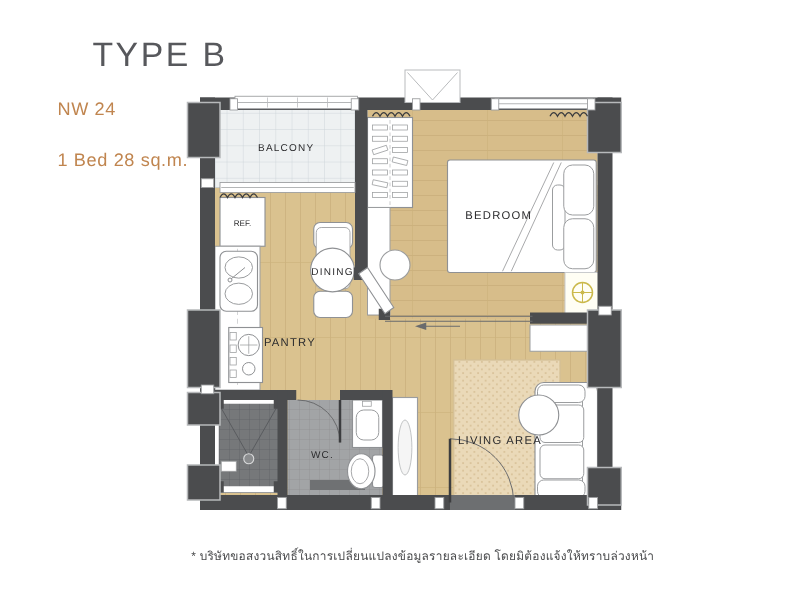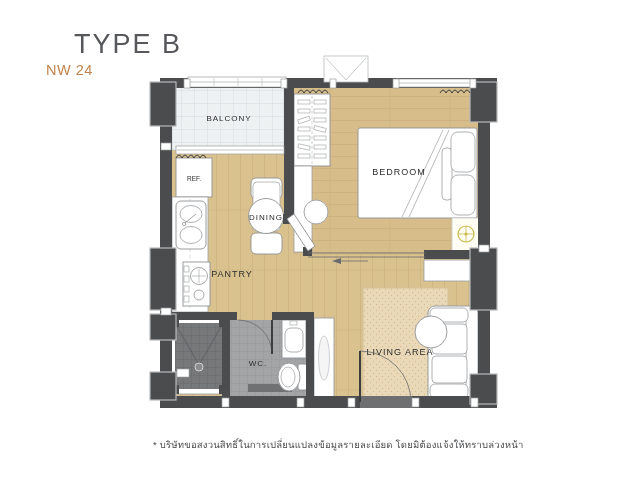--- a/index.html
+++ b/index.html
@@ -1,32 +1,33 @@
 <!DOCTYPE html>
 <html><head>
 <meta charset="utf-8">
 <style>
   html,body{margin:0;padding:0;background:#fff;}
   #stage{position:relative;width:640px;height:480px;background:#ffffff;overflow:hidden;
          font-family:"Liberation Sans",sans-serif;}
   .hdr{position:absolute;left:46px;top:30px;}
   .hdr .title{font-size:27px;color:#57585c;letter-spacing:2px;font-weight:500;line-height:1.05;margin-left:28px;}
-  .hdr .sub{font-size:14.5px;color:#c0854f;letter-spacing:.5px;margin-top:3px;line-height:1.35;}
+  .hdr .sub{font-size:14.5px;color:#c0854f;letter-spacing:.5px;margin-top:21px;line-height:1.35;}
   .footnote{position:absolute;left:153px;top:437px;font-size:9.5px;color:#48494b;letter-spacing:.2px;}
   svg text{font-family:"Liberation Sans",sans-serif;fill:#2c2c2e;}
   .room-lbl{letter-spacing:1px;}
 </style>
 </head>
 <body>
 
 <div id="stage">
 
   <div class="hdr">
     <div class="title">TYPE B</div>
     <div class="sub">NW 24</div>
+    <div class="sub">1 Bed 28 sq.m.</div>
   </div>
 
   <svg width="640" height="480" viewBox="0 0 640 480" style="position:absolute;left:0;top:0;">
     <defs>
       <pattern id="woodV" width="12" height="60" patternUnits="userSpaceOnUse">
         <rect width="12" height="60" fill="#dac28f"></rect>
         <path d="M0,0 V60" stroke="#c2a673" stroke-width="0.8"></path>
         <path d="M0,30 H12" stroke="#ccb27b" stroke-width="0.5"></path>
       </pattern>
       <pattern id="woodH" width="60" height="12" patternUnits="userSpaceOnUse">

